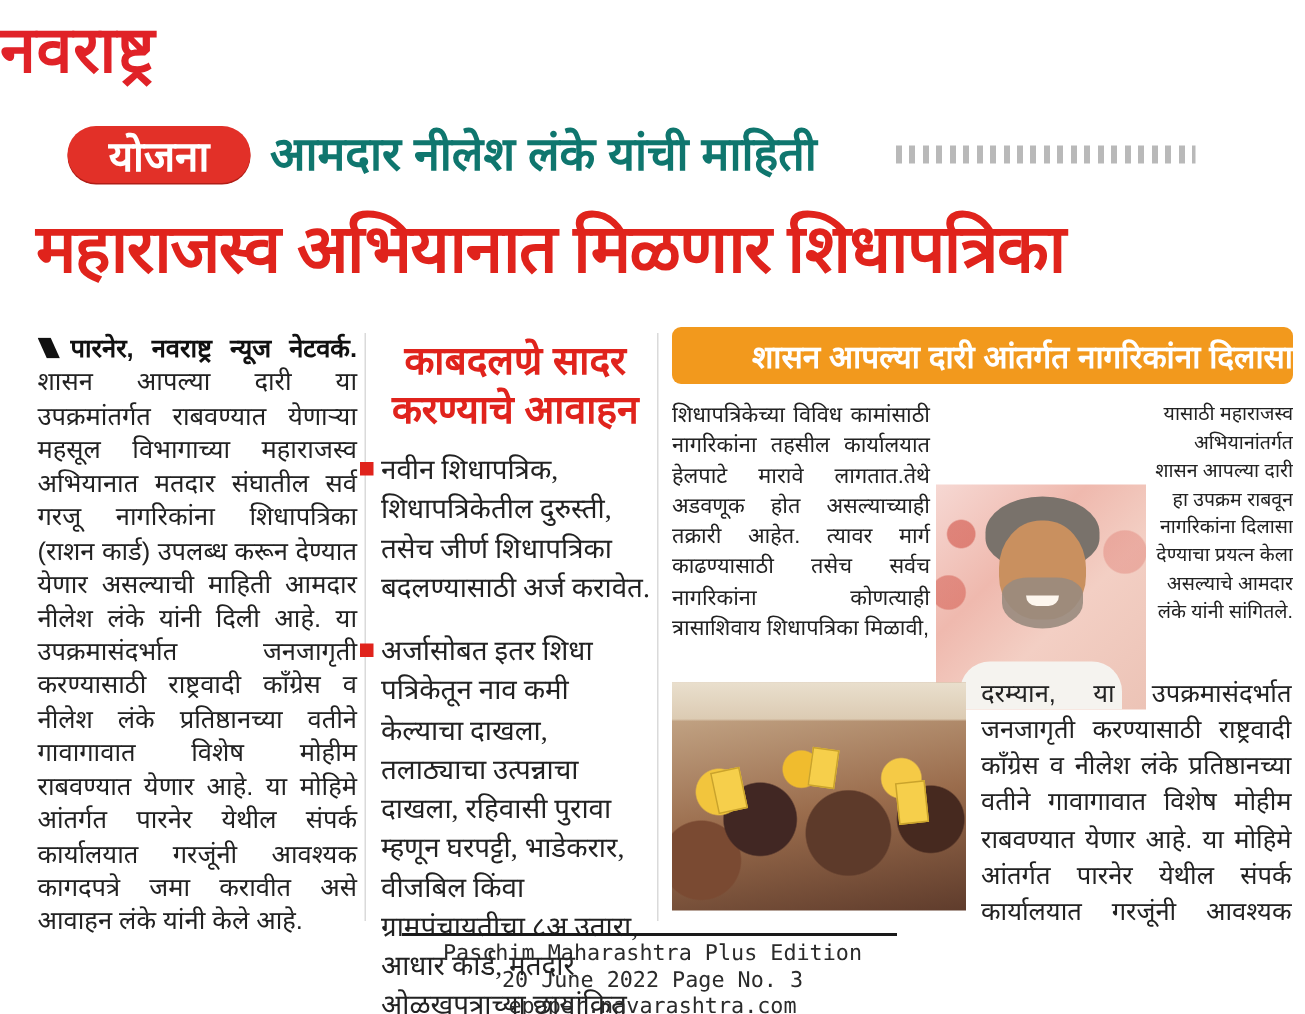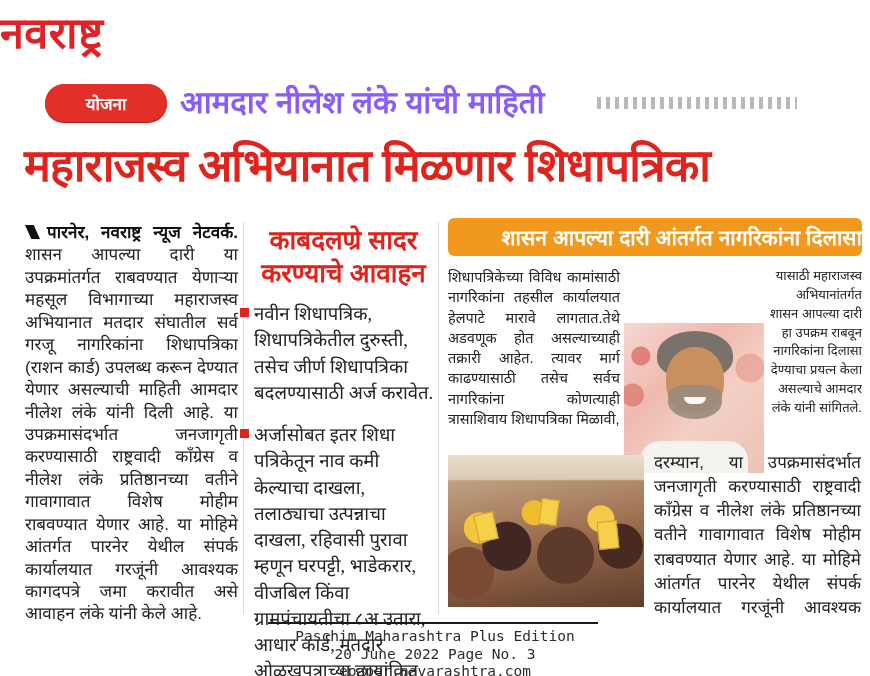--- a/index.html
+++ b/index.html
@@ -5,23 +5,23 @@
   html,body{margin:0;padding:0;background:#ffffff;}
   .page{position:relative;width:870px;height:676px;background:#ffffff;overflow:hidden;
         font-family:"Liberation Sans","DejaVu Sans",sans-serif;color:#1b1b1b;}
 
   
   .masthead{position:absolute;top:2px;left:0;width:870px;text-align:left;
             font-size:43px;font-weight:800;color:#e02227;letter-spacing:0.5px;}
 
   
   .kicker-pill{position:absolute;top:84px;left:45px;width:122px;height:38px;
-               background:#e23028;border-radius:20px;color:#ffffff;font-size:17px;font-weight:700;
+               background:#e23028;border-radius:20px;color:#ffffff;font-size:28px;font-weight:700;
                display:flex;align-items:center;justify-content:center;box-shadow:0 1px 0 #b01d16;}
-  .kicker-headline{position:absolute;top:80px;left:180px;font-size:31px;font-weight:800;color:#8b5cf6;white-space:nowrap;}
+  .kicker-headline{position:absolute;top:80px;left:180px;font-size:31px;font-weight:800;color:#0f766e;white-space:nowrap;}
   .kicker-dots{position:absolute;top:97px;left:597px;width:200px;height:12px;
                background:repeating-linear-gradient(90deg,#b9b9b9 0 4px,transparent 4px 9px);}
 
   
   .headline{position:absolute;top:133px;left:24px;width:838px;font-size:45px;font-weight:800;
             color:#e0231c;white-space:nowrap;letter-spacing:-1px;}
 
   
   .vrule{position:absolute;top:222px;height:392px;width:1px;background:#dadada;}
   .vrule.r1{left:243px;} .vrule.r2{left:438px;}

